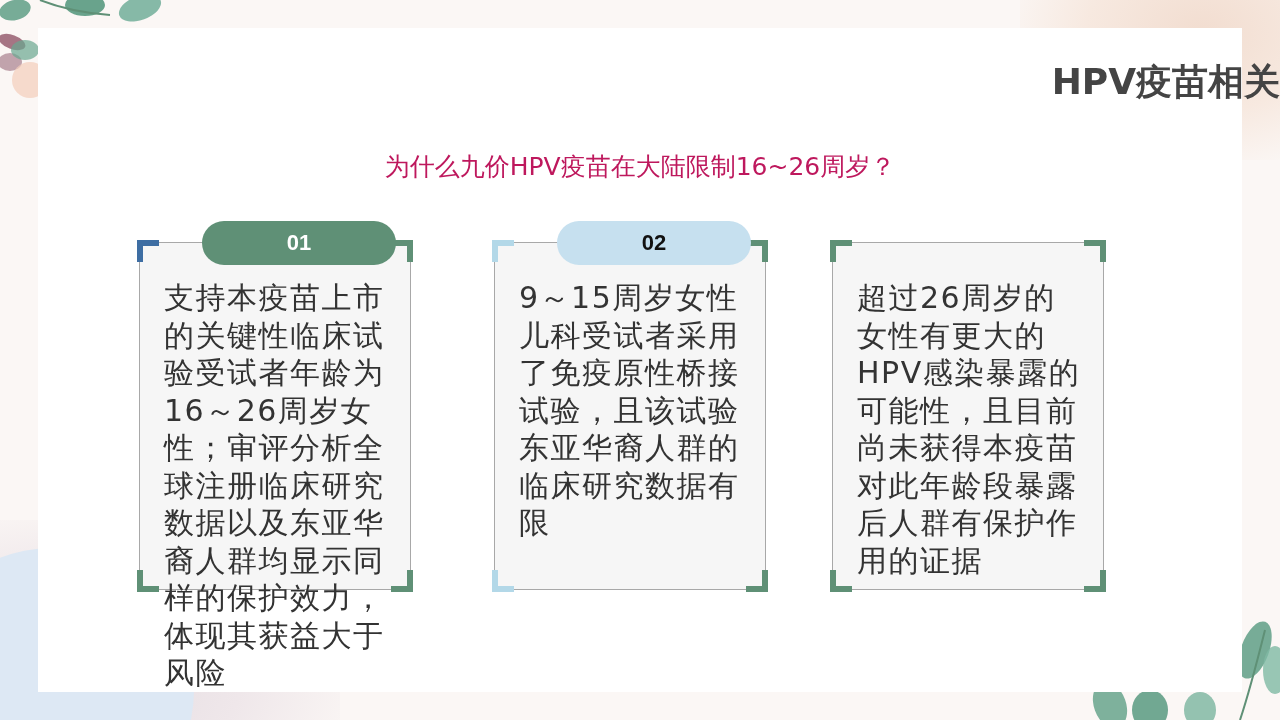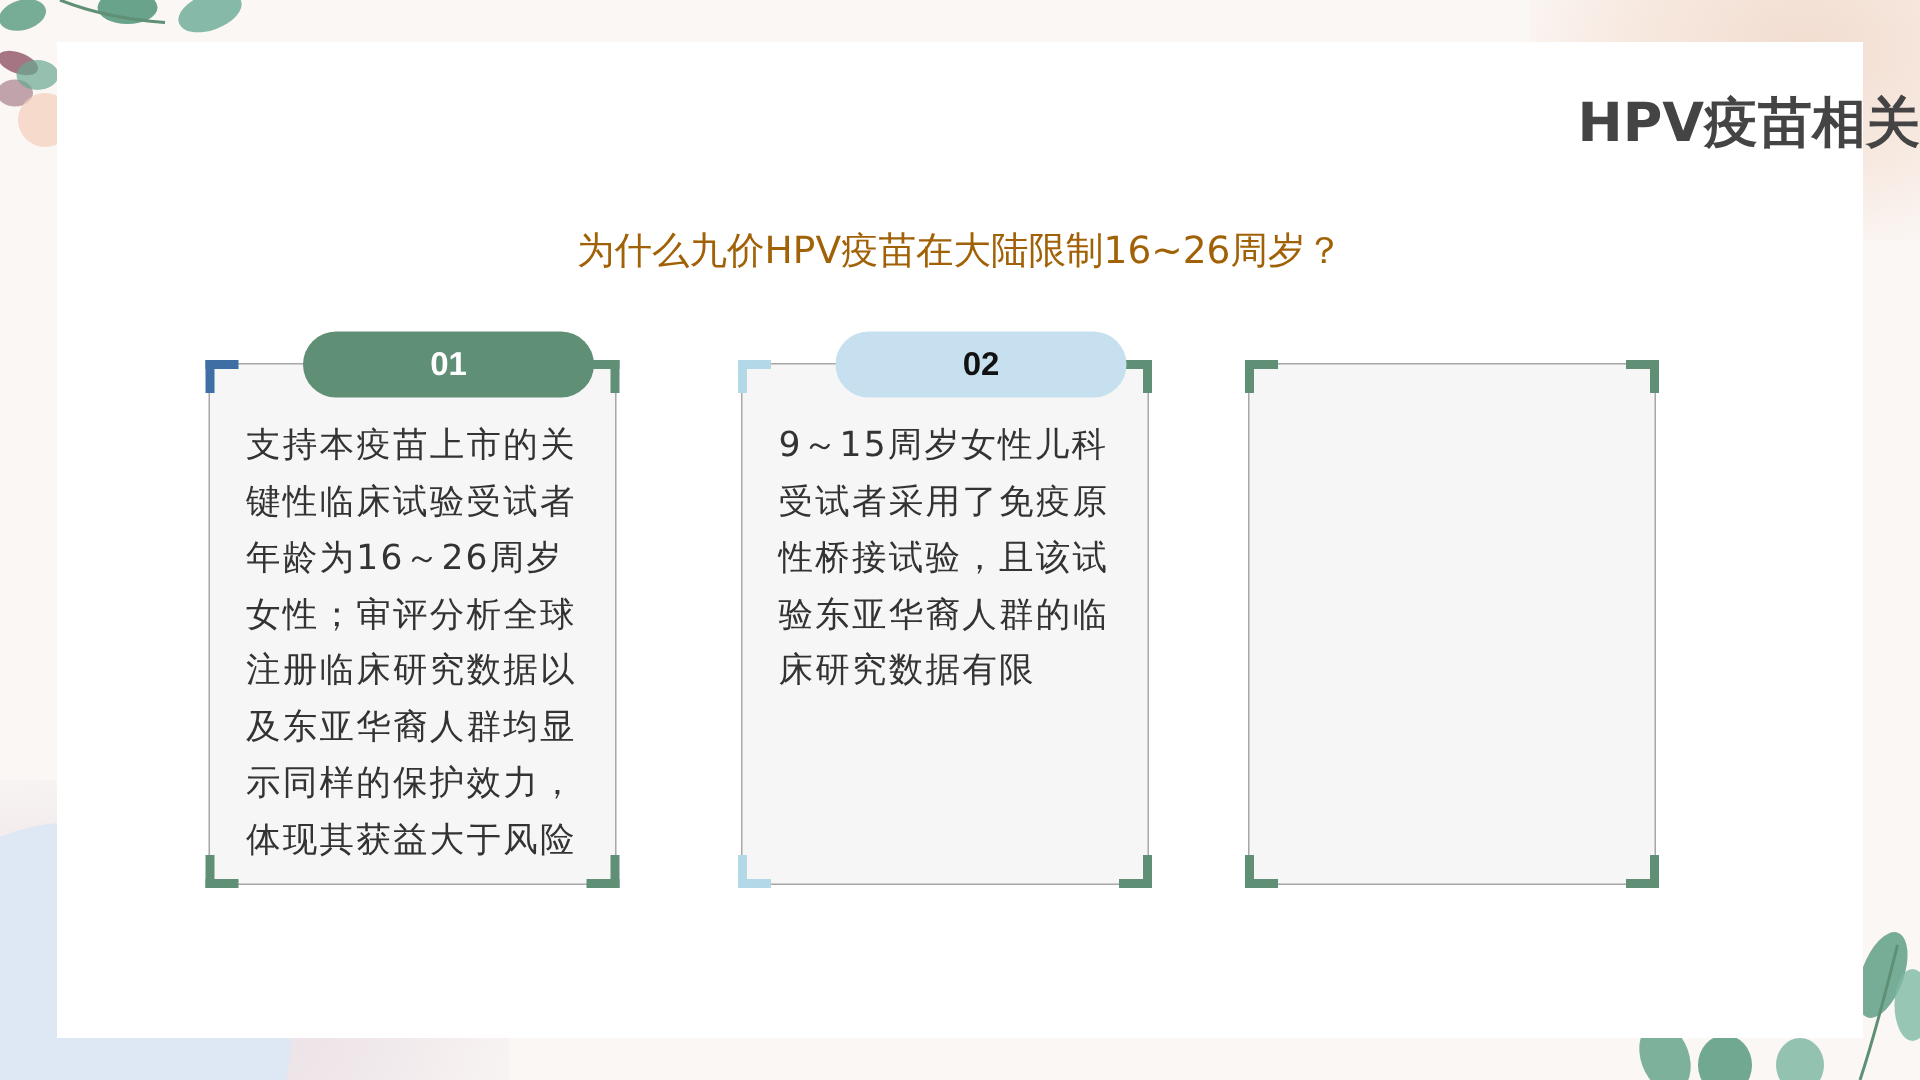--- a/index.html
+++ b/index.html
@@ -30,29 +30,29 @@
   .panel {
     position: absolute; left: 38px; top: 28px; width: 1204px; height: 664px;
     background: #ffffff;
   }
   .title {
     position: absolute; left: 0; right: 0; top: 58px; text-align: right;
     font-size: 36px; color: #444; letter-spacing: 0px;
   }
   .subtitle {
     position: absolute; left: 0; right: 0; top: 150px; text-align: center;
-    font-size: 25px; color: #a16207;
+    font-size: 25px; color: #be185d;
   }
   .card {
     position: absolute; top: 242px; height: 348px; width: 272px;
     background: #f6f6f6; border: 1.5px solid #a8a8a8;
   }
   .card .body {
     position: absolute; left: 24px; right: 20px; top: 36px;
-    font-size: 23px; line-height: 37.5px; color: #333; letter-spacing: 1.5px;
+    font-size: 30px; line-height: 37.5px; color: #333; letter-spacing: 1.5px;
   }
   .pill {
     position: absolute; top: -22px; left: 62px; width: 194px; height: 44px;
     border-radius: 22px; text-align: center; line-height: 44px;
     font-family: "Liberation Sans", sans-serif; font-weight: bold; font-size: 22px;
   }
   .corner { position: absolute; width: 22px; height: 22px; }
   .corner.tl { left: -3px; top: -3px; border-left: 6px solid; border-top: 6px solid; }
   .corner.tr { right: -3px; top: -3px; border-right: 6px solid; border-top: 6px solid; }
   .corner.bl { left: -3px; bottom: -3px; border-left: 6px solid; border-bottom: 6px solid; }
@@ -107,13 +107,14 @@
   <span class="corner br" style="border-color:#5f9076;"></span>
   <div class="pill" style="background:#c6e0ef;color:#111111;">02</div>
   <div class="body">9～15周岁女性儿科受试者采用了免疫原性桥接试验，且该试验东亚华裔人群的临床研究数据有限</div>
 </div>
 
 <div class="card" style="left:832px;">
   <span class="corner tl" style="border-color:#5f9076;"></span>
   <span class="corner tr" style="border-color:#5f9076;"></span>
   <span class="corner bl" style="border-color:#5f9076;"></span>
   <span class="corner br" style="border-color:#5f9076;"></span>
+  <div class="body">超过26周岁的女性有更大的HPV感染暴露的可能性，且目前尚未获得本疫苗对此年龄段暴露后人群有保护作用的证据</div>
 </div>
 
 </body></html>

